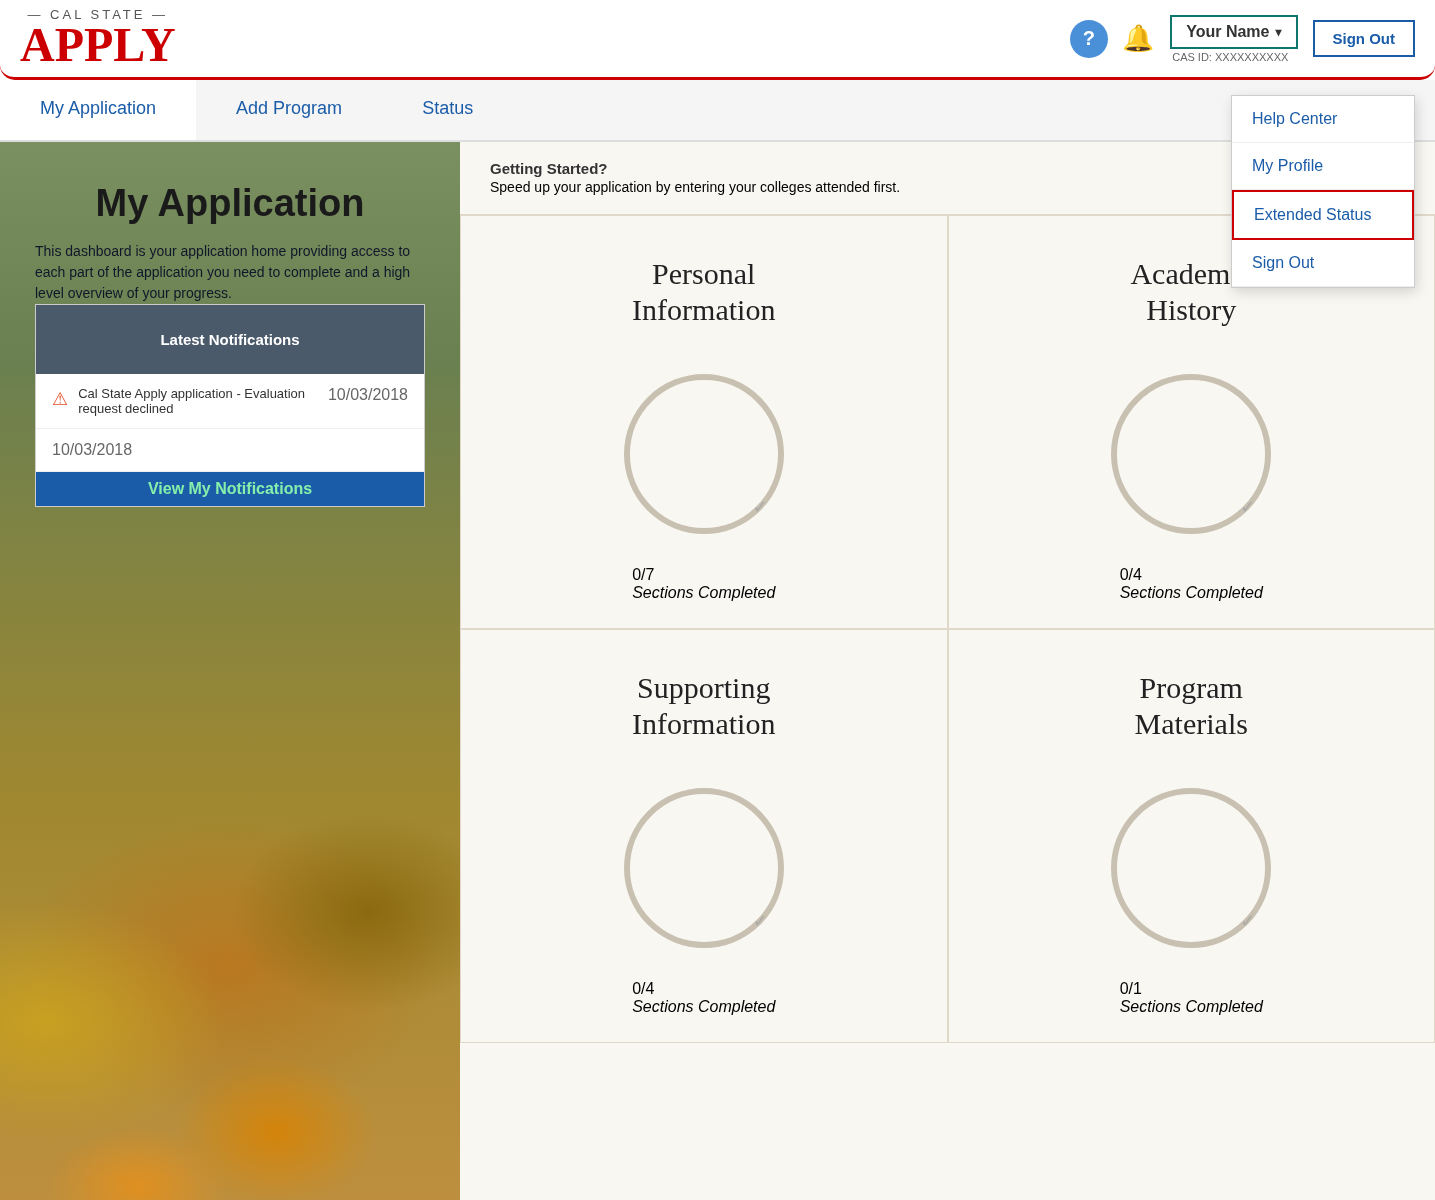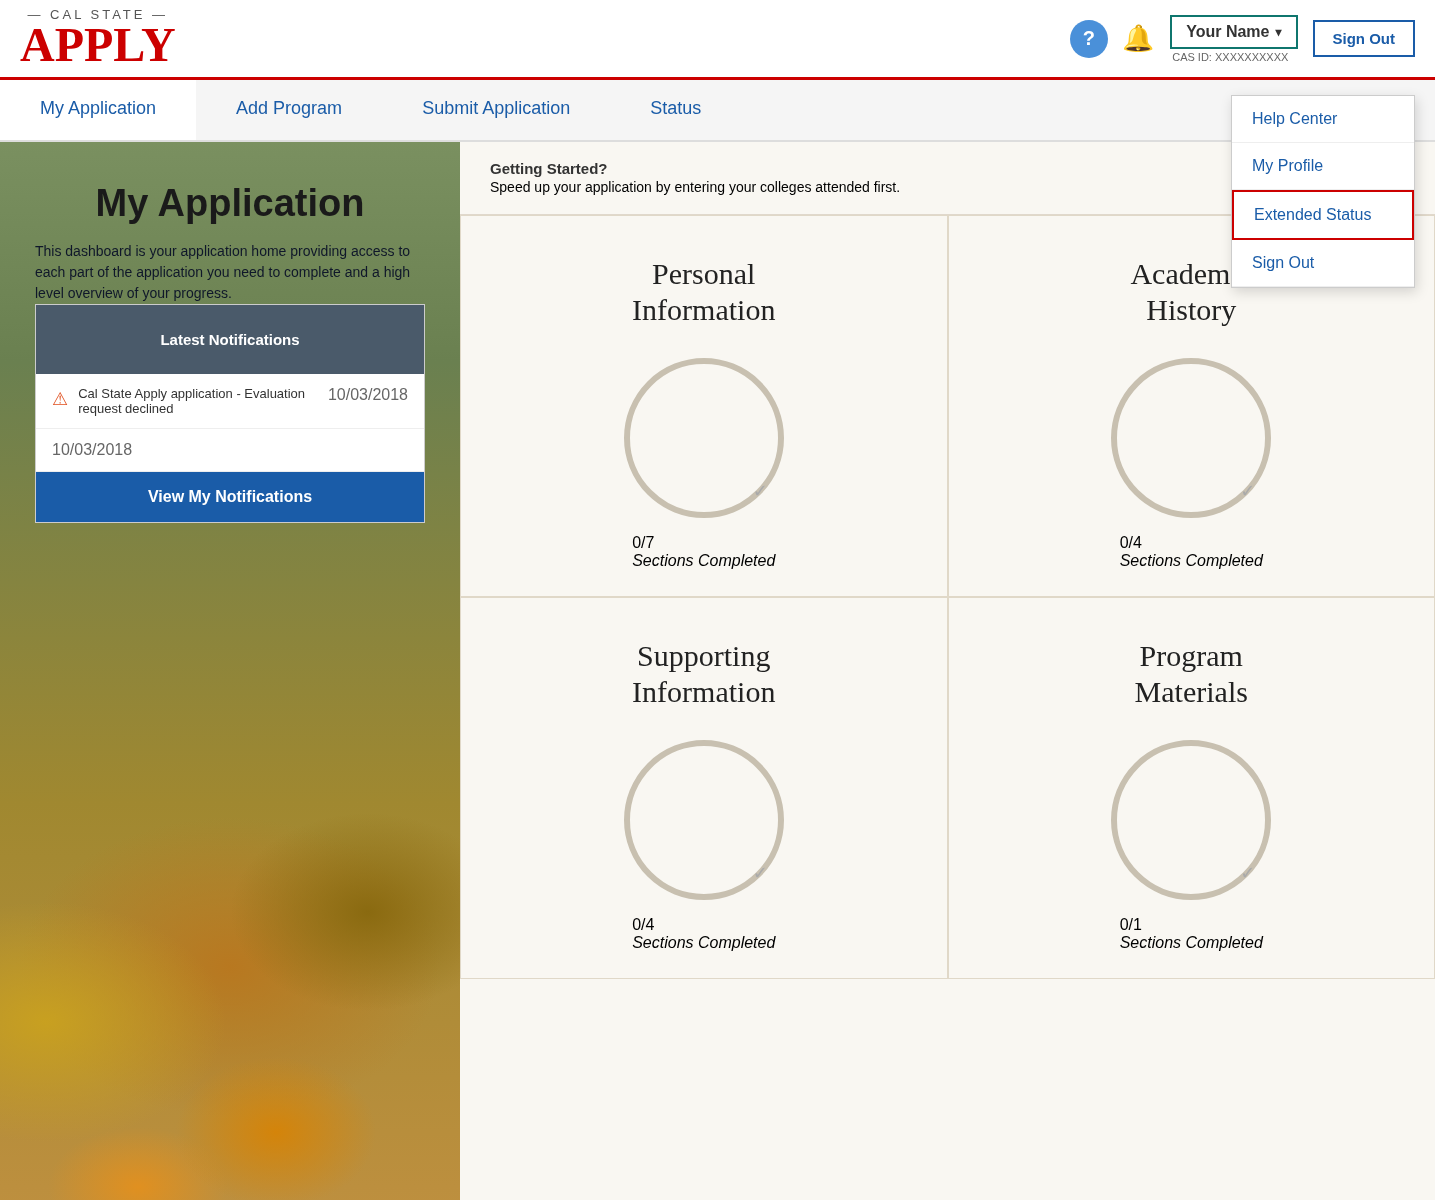--- a/index.html
+++ b/index.html
@@ -8,20 +8,21 @@
     
     .header {
       display: flex;
       align-items: center;
       justify-content: space-between;
       padding: 8px 20px;
       background: #fff;
       border-bottom: 3px solid #cc0000;
       position: relative;
       z-index: 100;
+      border-radius: 15px;
     }
     .logo-area {
       display: flex;
       flex-direction: column;
       align-items: center;
       line-height: 1;
     }
     .logo-cal-state {
       font-size: 13px;
       color: #555;
@@ -212,23 +213,23 @@
     }
     .notification-date {
       font-size: 16px;
       color: #666;
       white-space: nowrap;
     }
     .view-notifications-btn {
       display: block;
       width: 100%;
       background: #1a5ca8;
-      color: #ffffff;
+      color: #86efac;
       text-align: center;
-      padding: 16px;
+      padding: 8px;
       font-size: 16px;
       font-weight: bold;
       cursor: pointer;
       border: none;
     }
 
     
     .right-panel {
       flex: 1;
       background: #f9f7f2;
@@ -254,20 +255,21 @@
     }
     .card {
       background: #f9f7f2;
       border: 1px solid #e0d8c8;
       display: flex;
       flex-direction: column;
       align-items: center;
       justify-content: flex-start;
       padding: 40px 20px 26px;
       min-height: 380px;
+      gap: 16px;
     }
     .card-title {
       font-size: 30px;
       font-family: Georgia, serif;
       color: #222;
       text-align: center;
       margin-bottom: 30px;
       line-height: 1.2;
     }
     .card-circle {
@@ -322,21 +324,20 @@
     <div class="dropdown-item">Help Center</div>
     <div class="dropdown-item">My Profile</div>
     <div class="dropdown-item highlighted">Extended Status</div>
     <div class="dropdown-item">Sign Out</div>
   </div>
 </div>
 
 <div class="nav-bar">
   <div class="nav-item active">My Application</div>
   <div class="nav-item">Add Program</div>
-  <div class="nav-item">Submit Application</div>
   <div class="nav-item">Status</div>
 </div>
 
 <div class="main-content">
 
   <div class="left-panel">
     <div class="autumn-bg"></div>
     <div class="left-content">
       <h1 class="page-title">My Application</h1>
       <p class="page-desc">This dashboard is your application home providing access to each part of the application you need to complete and a high level overview of your progress.</p>

